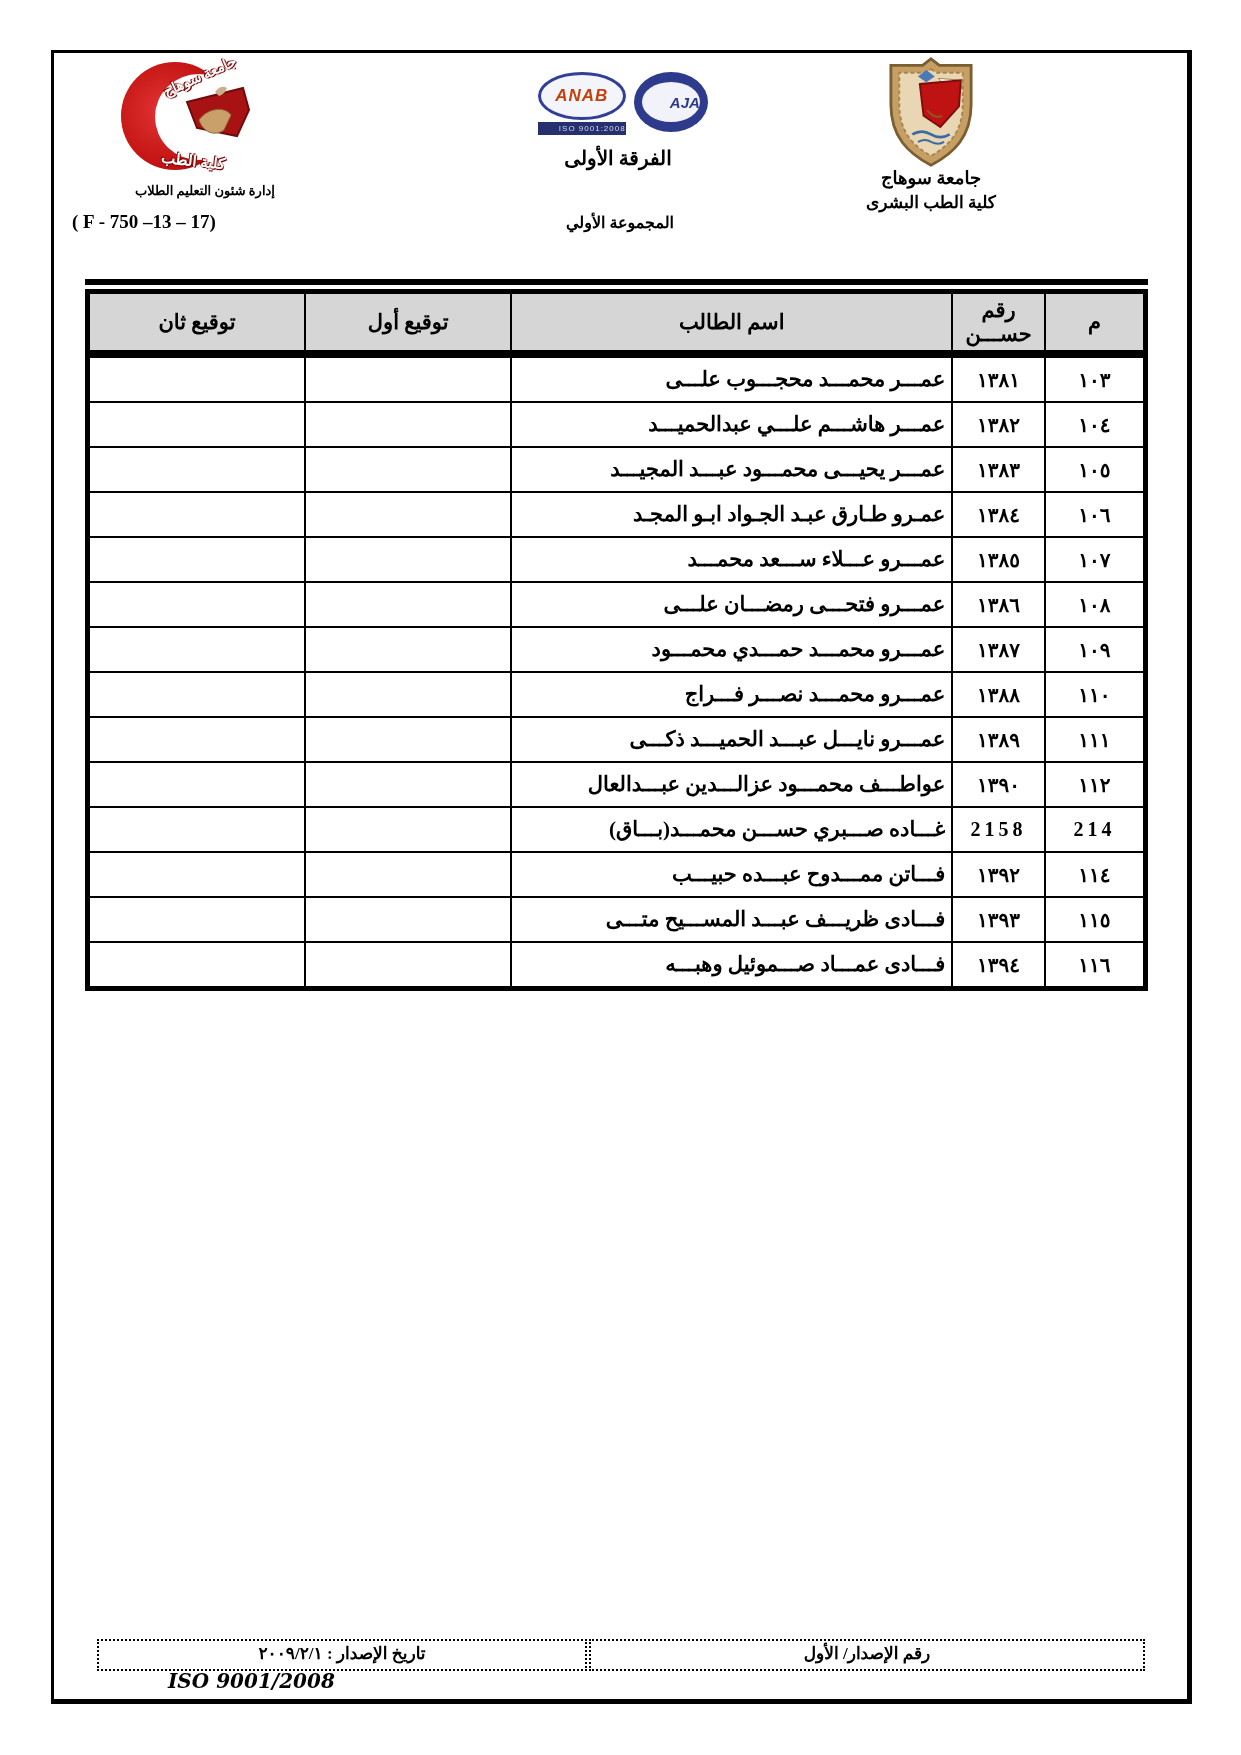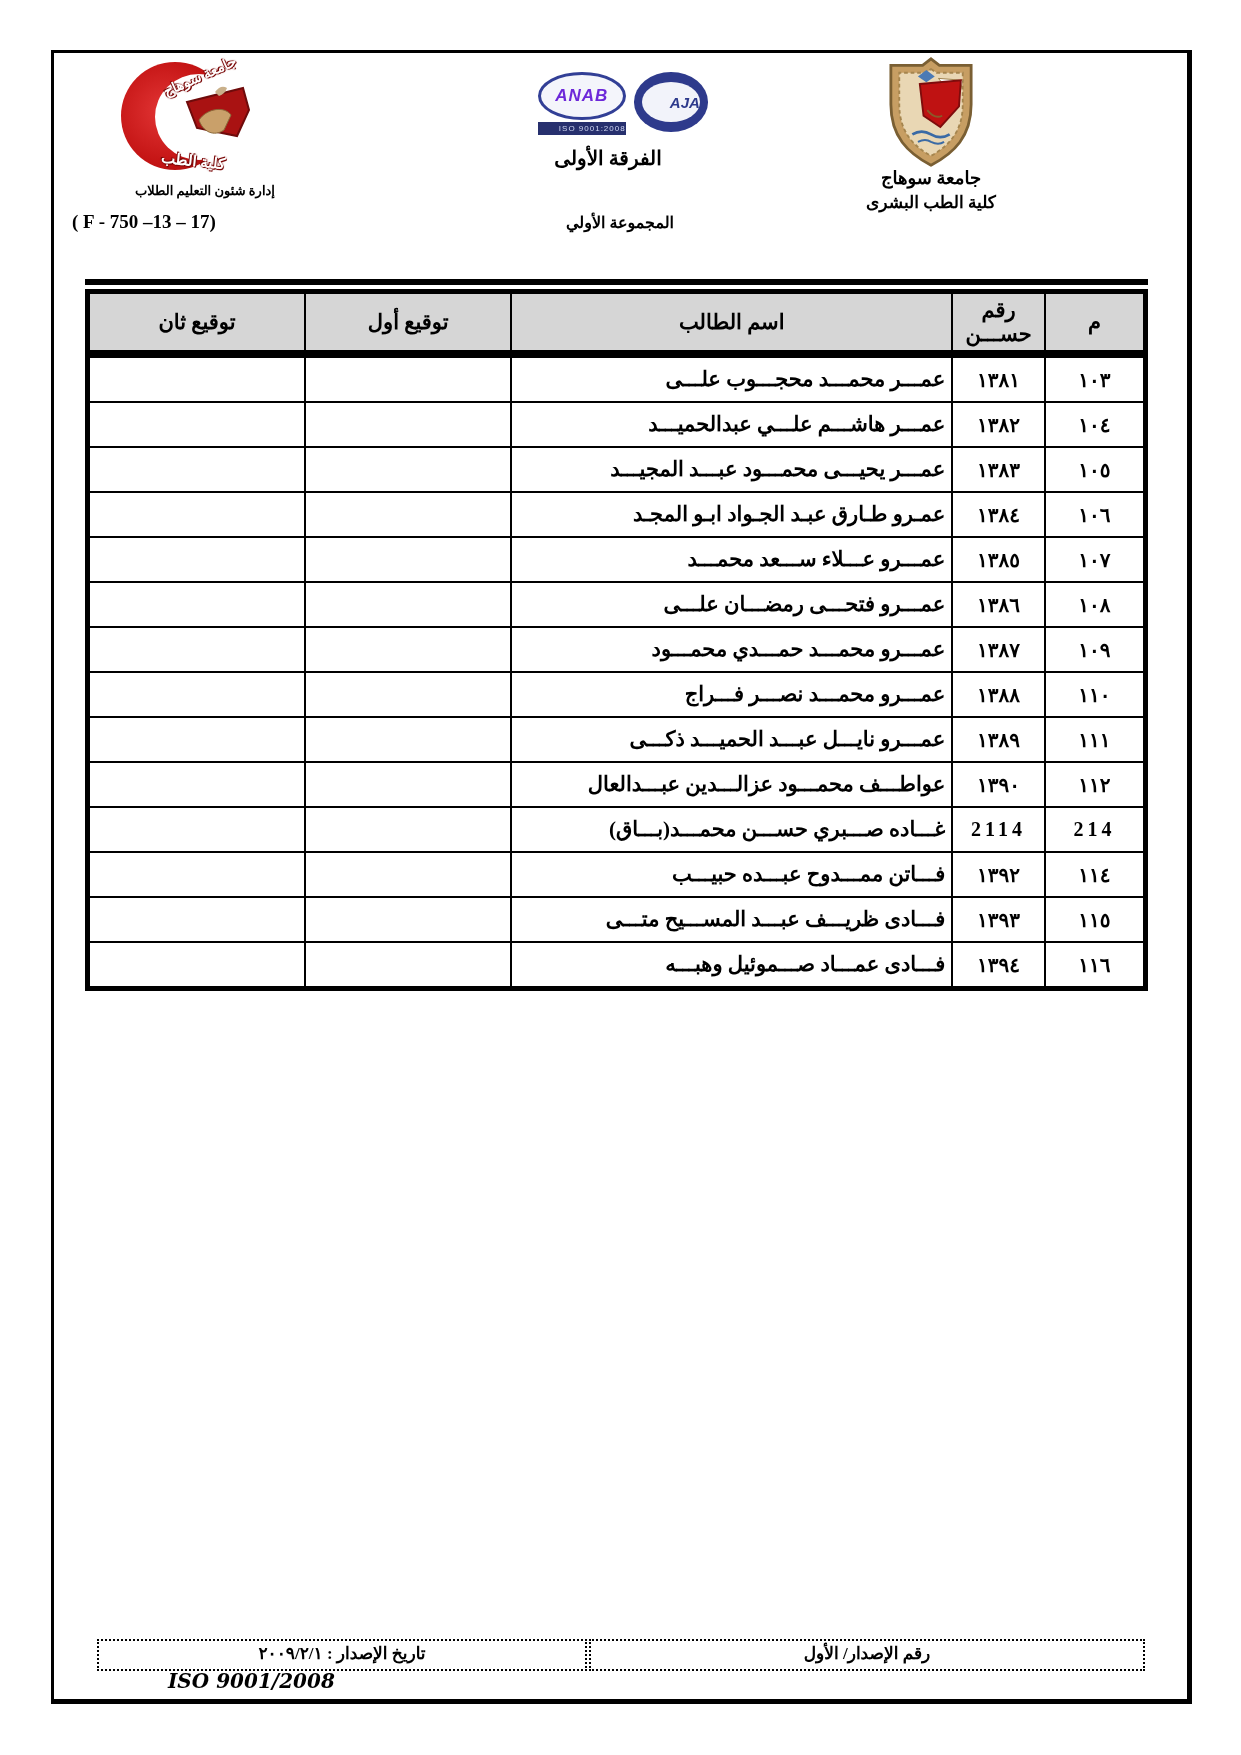--- a/index.html
+++ b/index.html
@@ -21,29 +21,29 @@
   .emblem-svg{position:absolute;left:72px;top:22px;}
   
   .dept-line{left:72px;top:183px;width:266px;text-align:center;font-weight:bold;font-size:13px;}
   .form-code{left:72px;top:211px;width:266px;text-align:left;font-weight:bold;font-size:19px;direction:ltr;
              font-family:"Liberation Serif","DejaVu Serif",serif;}
   
   .center-logos{left:538px;top:72px;width:170px;height:70px;display:flex;gap:8px;align-items:flex-start;}
   .anab{width:92px;}
   .anab-oval{height:42px;border:3px solid #323f96;border-radius:50%;background:#f4f5fb;
              display:flex;align-items:center;justify-content:center;}
-  .anab-word{color:#6d28d9;font-style:italic;font-weight:bold;font-size:17px;letter-spacing:1px;
+  .anab-word{color:#c2410c;font-style:italic;font-weight:bold;font-size:17px;letter-spacing:1px;
              font-family:"Liberation Sans","DejaVu Sans",sans-serif;}
   .anab-band{margin-top:2px;height:13px;background:#27306e;color:#cfd6f2;font-size:8px;line-height:13px;
              text-align:right;font-family:"Liberation Sans","DejaVu Sans",sans-serif;letter-spacing:1px;}
   .aja{width:78px;height:60px;border-radius:50%;background:#2e3a8c;display:flex;align-items:center;justify-content:center;}
   .aja-inner{width:58px;height:40px;border-radius:50%;background:#f2f3fa;display:flex;align-items:center;justify-content:flex-end;}
   .aja-word{color:#2e3a8c;font-weight:bold;font-style:italic;font-size:15px;
             font-family:"Liberation Sans","DejaVu Sans",sans-serif;}
-  .center-line1{left:458px;top:146px;width:300px;text-align:center;font-weight:bold;font-size:20px;}
+  .center-line1{left:468px;top:146px;width:300px;text-align:center;font-weight:bold;font-size:20px;}
   .center-line2{left:430px;top:174px;width:380px;text-align:center;font-weight:bold;font-size:23px;}
   .center-line3{left:470px;top:213px;width:300px;text-align:center;font-weight:bold;font-size:16px;}
   
   .logo-right{left:876px;top:56px;width:110px;height:112px;}
   .right-line1{left:826px;top:167px;width:210px;text-align:center;font-weight:bold;font-size:18px;}
   .right-line2{left:816px;top:192px;width:230px;text-align:center;font-weight:bold;font-size:17px;}
   
   .table-topbar{left:85px;top:279px;width:1063px;height:6px;background:#000;}
   table.main{position:absolute;left:85px;top:289px;width:1063px;border-collapse:collapse;direction:rtl;
              table-layout:fixed;}
@@ -199,21 +199,21 @@
     </tr>
         <tr>
       <td class="c-idx">١١٢</td>
       <td class="c-seat">١٣٩٠</td>
       <td class="c-name">عواطـــف محمـــود عزالـــدين عبـــدالعال</td>
       <td class="c-sig"></td>
       <td class="c-sig"></td>
     </tr>
         <tr>
       <td class="c-idx">214</td>
-      <td class="c-seat">2114</td>
+      <td class="c-seat">2158</td>
       <td class="c-name">غـــاده صـــبري حســـن محمـــد(بـــاق)</td>
       <td class="c-sig"></td>
       <td class="c-sig"></td>
     </tr>
         <tr>
       <td class="c-idx">١١٤</td>
       <td class="c-seat">١٣٩٢</td>
       <td class="c-name">فـــاتن ممـــدوح عبـــده حبيـــب</td>
       <td class="c-sig"></td>
       <td class="c-sig"></td>

